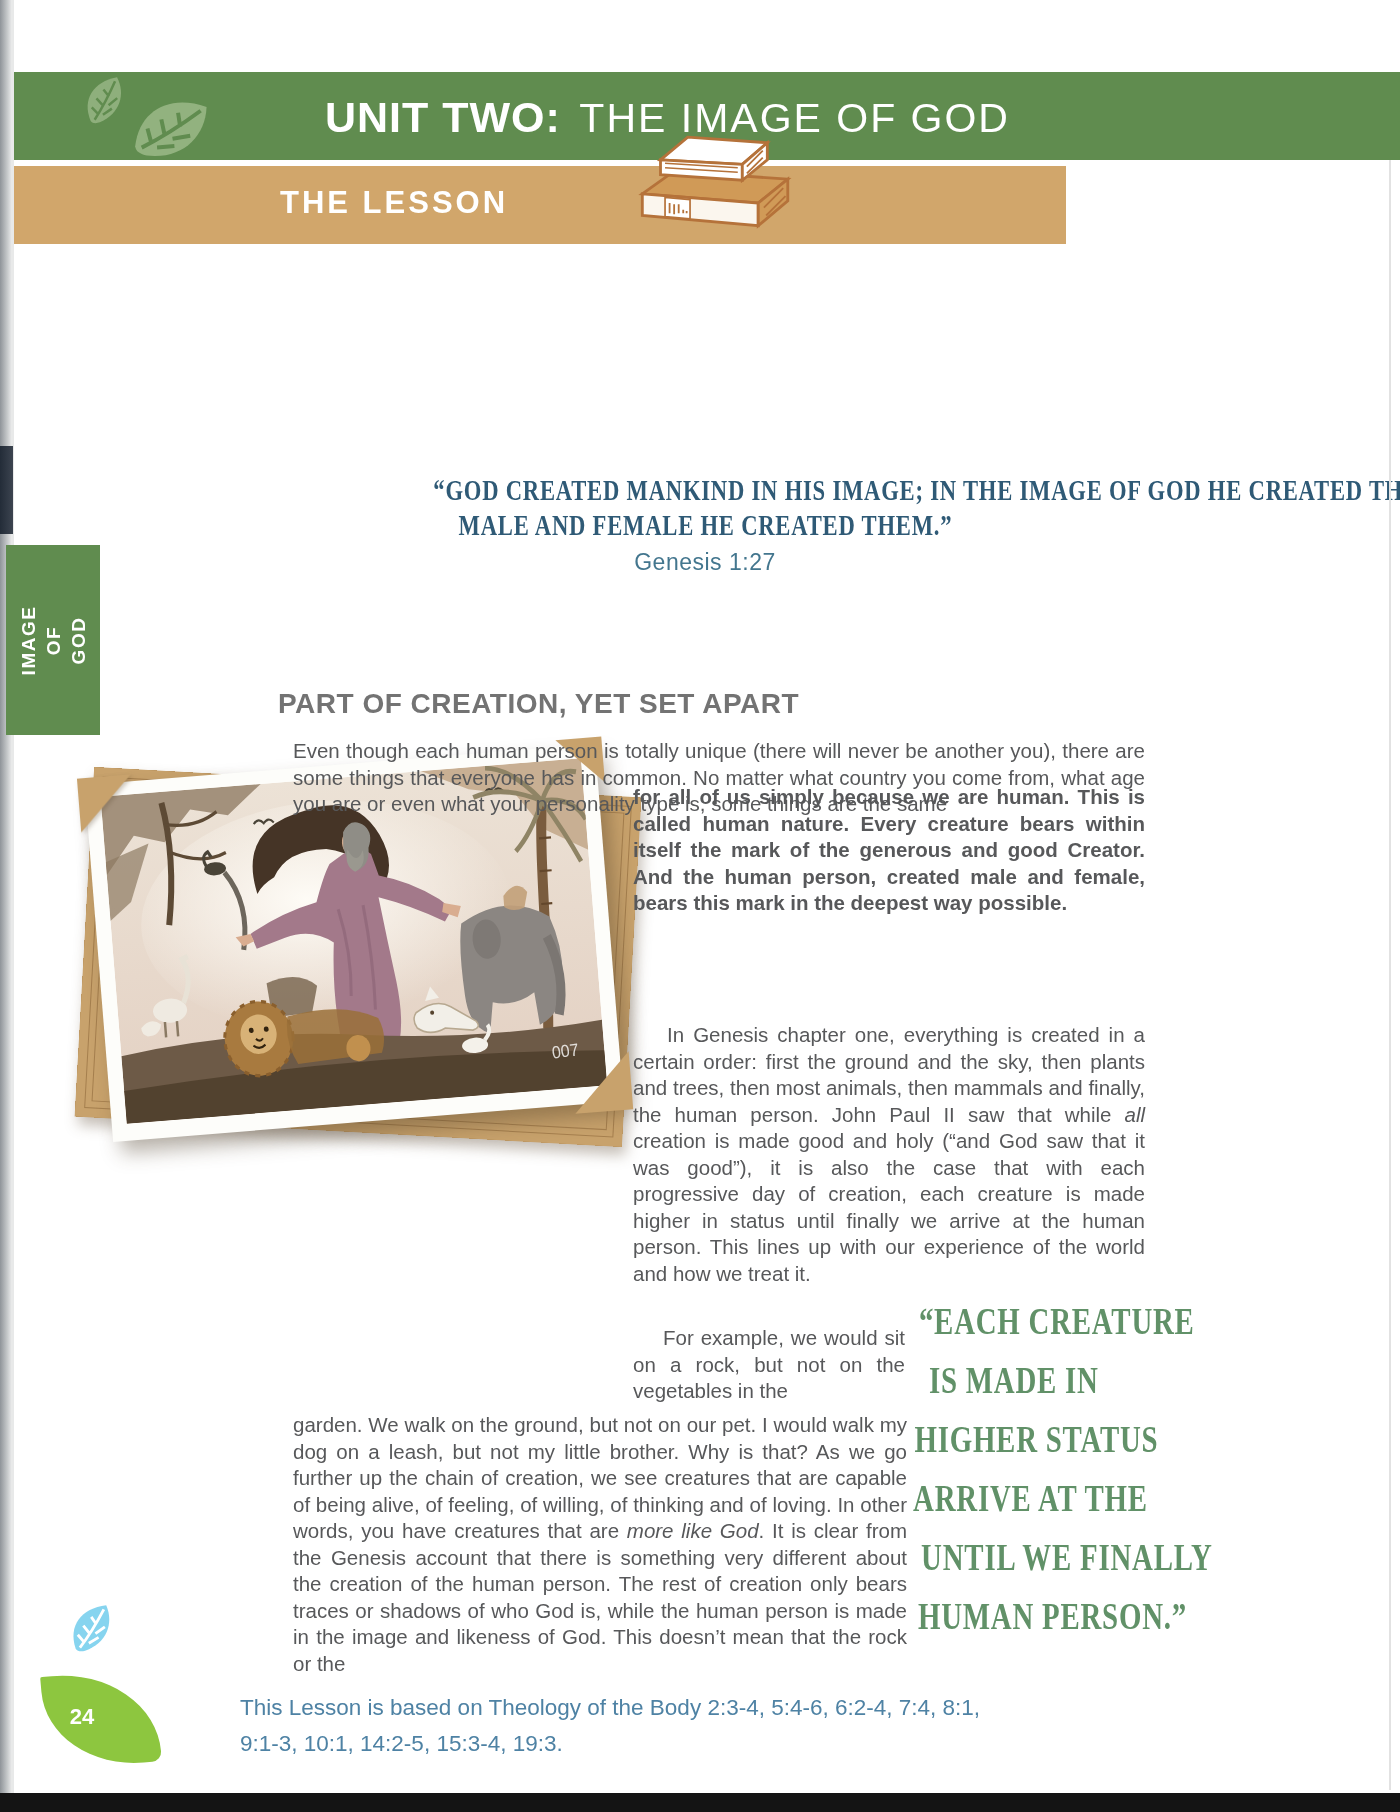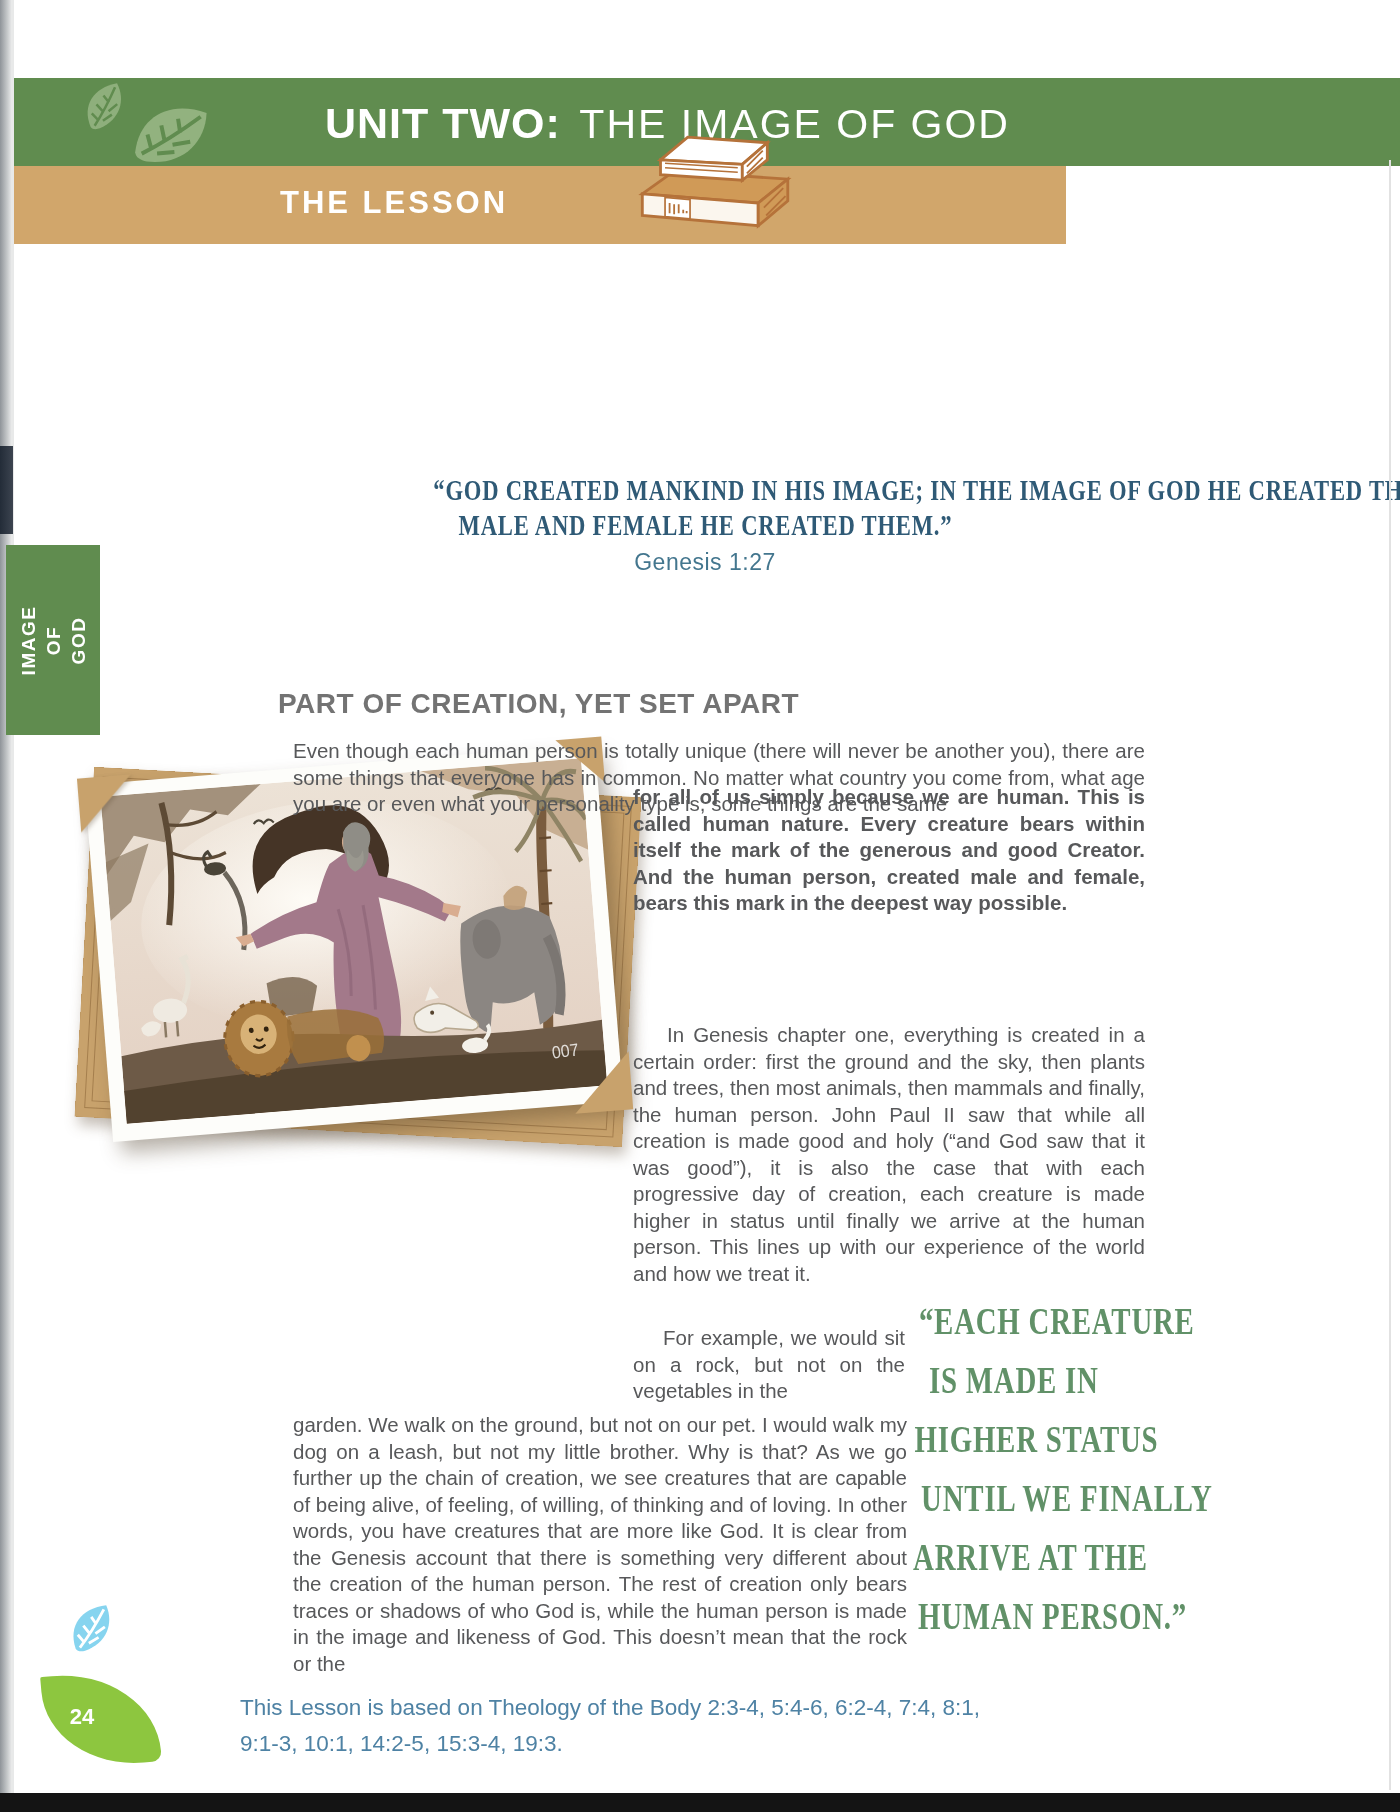--- a/index.html
+++ b/index.html
@@ -14,21 +14,21 @@
   .scan-left-line { position:absolute; left:11px; top:0; width:3px; height:100%;
     background:#e8e9e9; z-index:9; }
   .scan-notch { position:absolute; left:0; top:446px; width:13px; height:88px;
     background:linear-gradient(to right,#232c38,#3c4450); z-index:10; }
   .scan-bottom { position:absolute; left:0; top:1793px; width:100%; height:19px;
     background:#141414; z-index:10; }
   .scan-right { position:absolute; left:1389px; top:160px; width:2px; height:1630px;
     background:#e2e2e2; z-index:9; }
 
   
-  .banner-green { position:absolute; left:8px; top:78px; width:1392px; height:88px;
+  .banner-green { position:absolute; left:8px; top:72px; width:1392px; height:88px;
     background:#608c4f; z-index:2; }
   .banner-tan   { position:absolute; left:8px; top:166px; width:1058px; height:78px;
     background:#d1a66b; z-index:2; }
   .unit-line { position:absolute; left:317px; top:0; height:88px; line-height:90px;
     color:#ffffff; white-space:nowrap; }
   .unit-label { font-size:43px; font-weight:800; letter-spacing:1px; }
   .unit-title { font-size:41px; font-weight:400; letter-spacing:2px; margin-left:14px; }
   .lesson-label { position:absolute; left:272px; top:0; height:78px; line-height:74px;
     color:#ffffff; font-size:31px; font-weight:700; letter-spacing:3px; }
   .banner-leaf { position:absolute; z-index:3; }
@@ -51,21 +51,21 @@
   
   .heading { position:absolute; left:278px; top:688px; color:#737373;
     font-size:28px; font-weight:800; letter-spacing:0.5px; z-index:3; }
   .para { position:absolute; color:#57585a; font-size:20.5px; line-height:26.5px;
     text-align:justify; z-index:3;margin-left:15px; }
   .p1a { left:278px; top:738px; width:852px; }
   .p1b { left:618px; top:784px; width:512px;font-weight:bold; }
   .p2  { left:618px; top:1022px; width:512px; text-indent:34px; }
   .p3a { left:618px; top:1325px; width:272px; text-indent:30px; }
   .p3b { left:278px; top:1412px; width:614px; }
-  .ital { }
+  .ital { font-style:italic; }
 
   
   .pullquote { position:absolute; left:880px; top:1292px; width:268px; text-align:center; z-index:3; }
   .pq-line { display:block; height:59px; line-height:59px; color:#619168;
     font-family:"Liberation Serif", serif; font-weight:700; font-size:37px; letter-spacing:1px; }
 
   
   .photo-frame { position:absolute; left:84px; top:782px; width:548px; height:350px;
     background:#c8a26c; transform:rotate(3.2deg); z-index:1;
     box-shadow: inset 0 0 0 9px #c8a26c, inset 0 0 0 10px #a57f4e,
@@ -154,22 +154,22 @@
   <div class="para p1a">Even though each human person is totally unique (there will never be another you), there are some things that everyone has in common. No matter what country you come from, what age you are or even what your personality type is, some things are the same</div>
   <div class="para p1b">for all of us simply because we are human. This is called human nature. Every creature bears within itself the mark of the generous and good Creator. And the human person, created male and female, bears this mark in the deepest way possible.</div>
   <div class="para p2"><span>In Genesis chapter one, everything is created in a certain order: first the ground and the sky, then plants and trees, then most animals, then mammals and finally, the human person. John Paul II saw that while </span><span class="ital">all</span><span> creation is made good and holy (“and God saw that it was good”), it is also the case that with each progressive day of creation, each creature is made higher in status until finally we arrive at the human person. This lines up with our experience of the world and how we treat it.</span></div>
   <div class="para p3a">For example, we would sit on a rock, but not on the vegetables in the</div>
   <div class="para p3b"><span>garden. We walk on the ground, but not on our pet. I would walk my dog on a leash, but not my little brother. Why is that? As we go further up the chain of creation, we see creatures that are capable of being alive, of feeling, of willing, of thinking and of loving. In other words, you have creatures that are </span><span class="ital">more like God</span><span>. It is clear from the Genesis account that there is something very different about the creation of the human person. The rest of creation only bears traces or shadows of who God is, while the human person is made in the image and likeness of God. This doesn’t mean that the rock or the</span></div>
 
   <div class="pullquote">
     <span class="pq-line"><span class="cond">“EACH CREATURE</span></span>
     <span class="pq-line"><span class="cond">IS MADE IN</span></span>
     <span class="pq-line"><span class="cond">HIGHER STATUS</span></span>
+    <span class="pq-line"><span class="cond">ARRIVE AT THE</span></span>
     <span class="pq-line"><span class="cond">UNTIL WE FINALLY</span></span>
-    <span class="pq-line"><span class="cond">ARRIVE AT THE</span></span>
     <span class="pq-line"><span class="cond">HUMAN PERSON.”</span></span>
   </div>
 
   <div class="photo-frame"></div>
   <div class="photo">
     <svg class="painting" viewBox="0 0 480 300" preserveAspectRatio="none">
       <defs>
         <linearGradient id="sky" x1="0" y1="0" x2="0" y2="1">
           <stop offset="0" stop-color="#ece2d6"></stop>
             <stop offset="1" stop-color="#e3d0c2"></stop>

